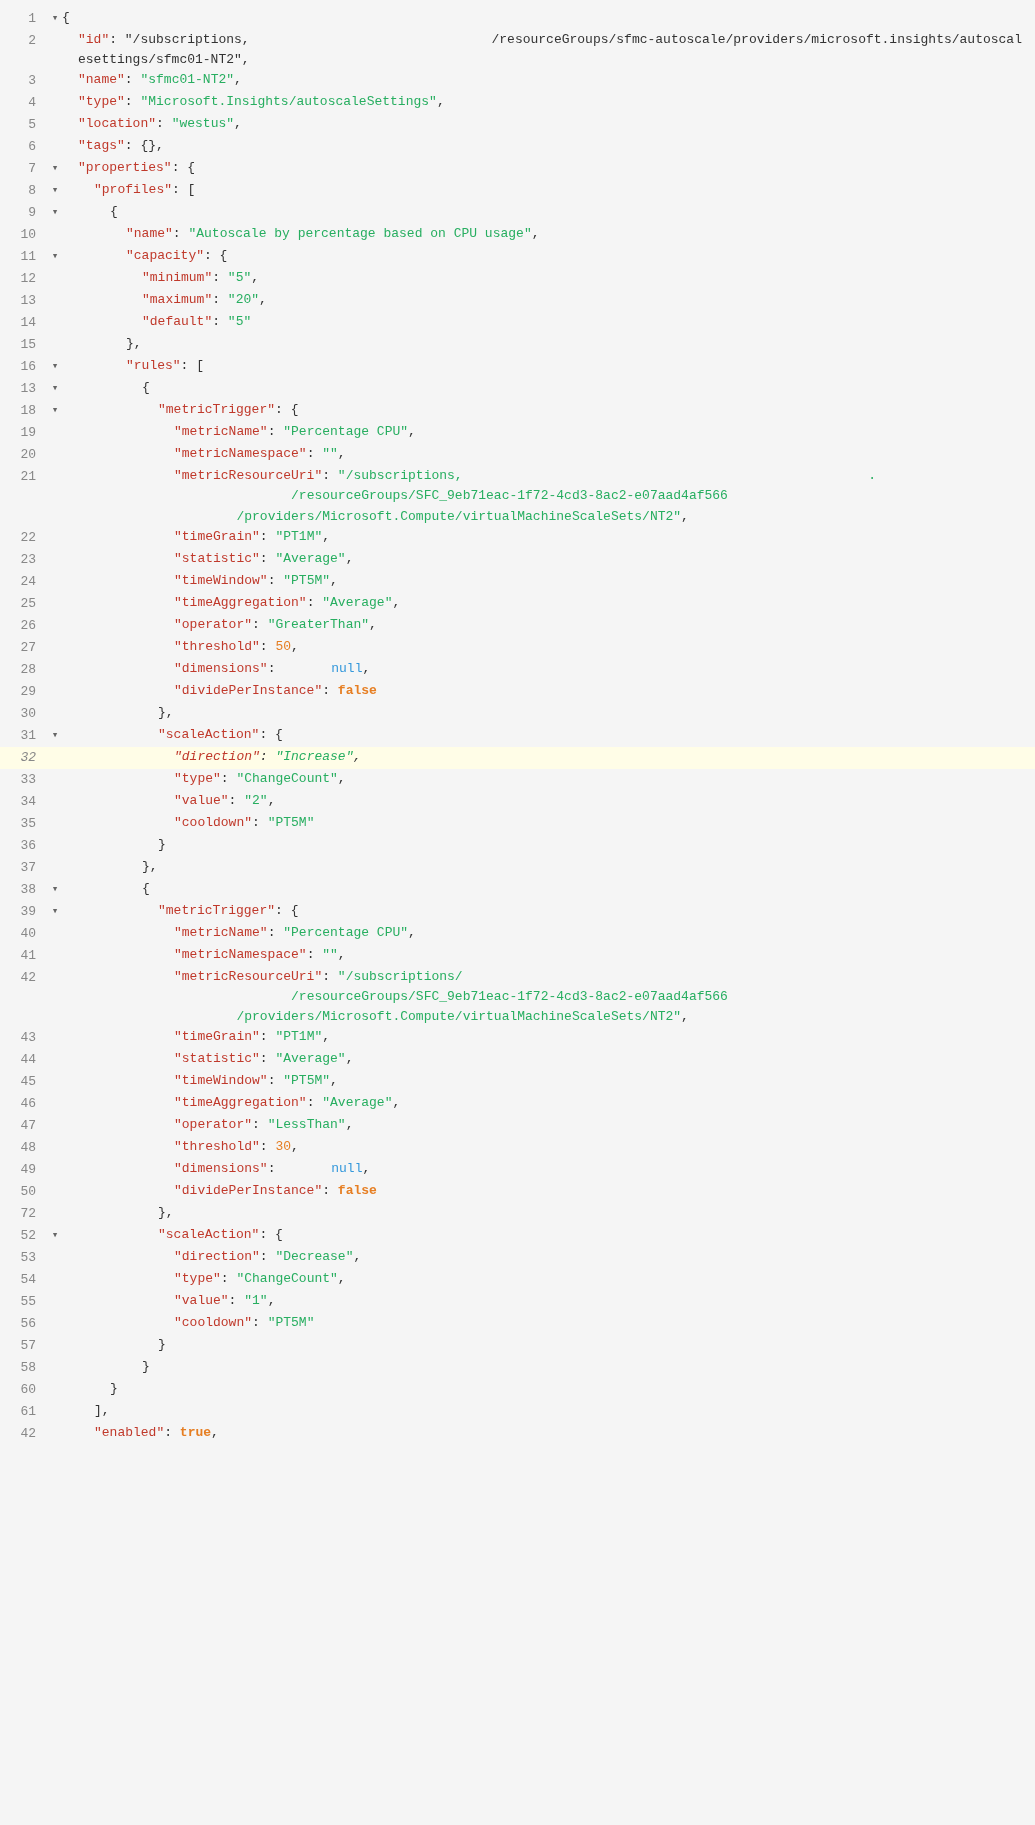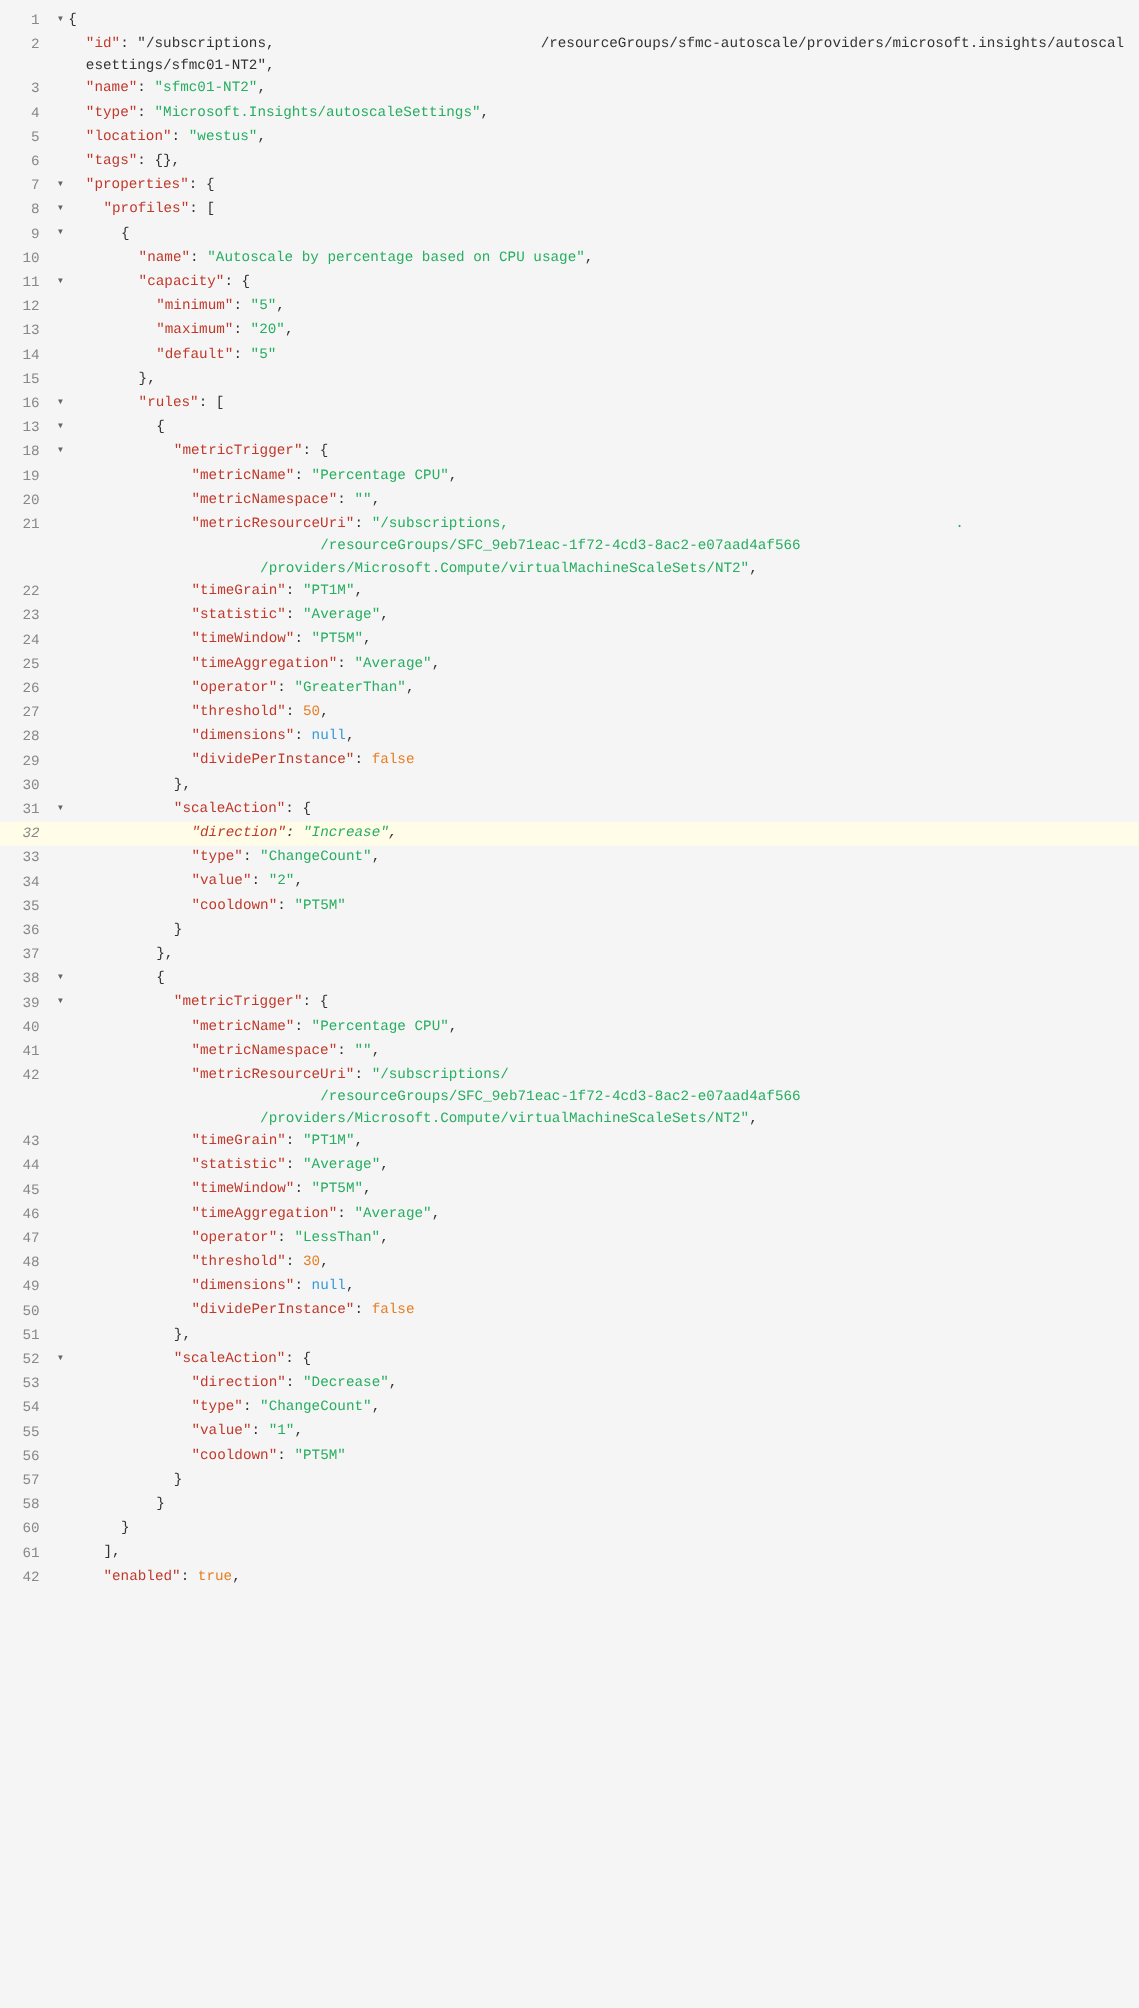--- a/index.html
+++ b/index.html
@@ -70,24 +70,26 @@
     .string-value {
       color: #27ae60;
     }
 
     .number-value {
       color: #e67e22;
     }
 
     .bool-value {
       color: #e67e22;
+      font-weight: bold;
     }
 
     .null-value {
       color: #3498db;
+      margin-left: 48px;
     }
 
     .punct {
       color: #333;
     }
 
     .indent1 { padding-left: 16px; }
     .indent2 { padding-left: 32px; }
     .indent3 { padding-left: 48px; }
     .indent4 { padding-left: 64px; }
@@ -352,21 +354,21 @@
       <span class="line-number">49</span>
       <span class="collapse-spacer"></span>
       <span class="line-content indent7"><span class="key">"dimensions"</span><span class="punct">: </span><span class="null-value">null</span><span class="punct">,</span></span>
     </div>
     <div class="code-line">
       <span class="line-number">50</span>
       <span class="collapse-spacer"></span>
       <span class="line-content indent7"><span class="key">"dividePerInstance"</span><span class="punct">: </span><span class="bool-value">false</span></span>
     </div>
     <div class="code-line">
-      <span class="line-number">51</span>
+      <span class="line-number">72</span>
       <span class="collapse-spacer"></span>
       <span class="line-content indent6"><span class="punct">},</span></span>
     </div>
     <div class="code-line">
       <span class="line-number">52</span>
       <span class="collapse-icon">▾</span>
       <span class="line-content indent6"><span class="key">"scaleAction"</span><span class="punct">: {</span></span>
     </div>
     <div class="code-line">
       <span class="line-number">53</span>

